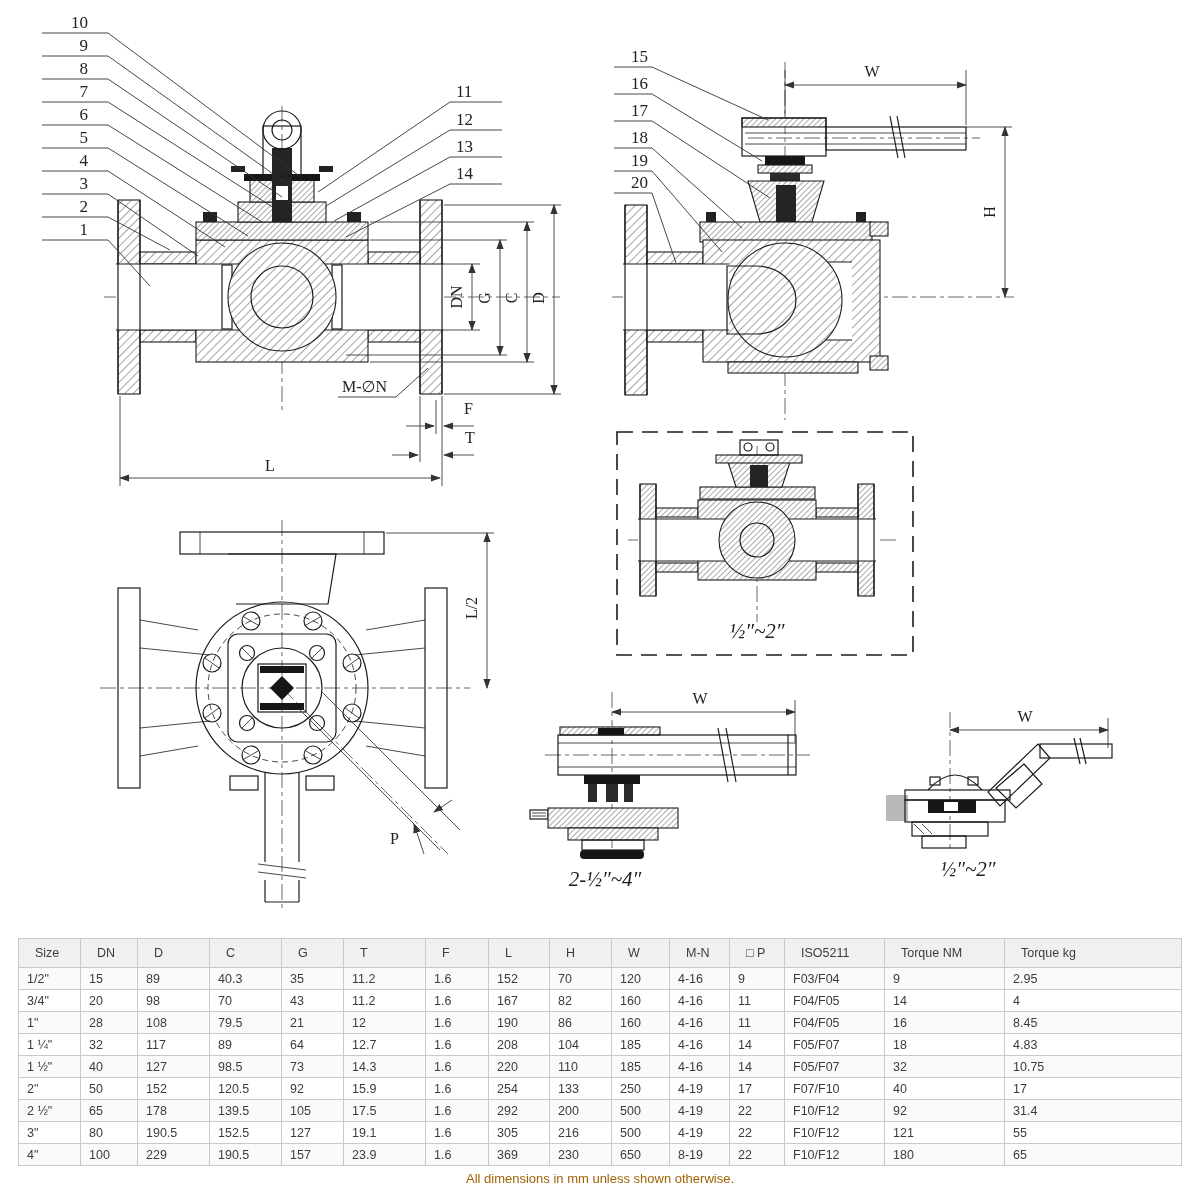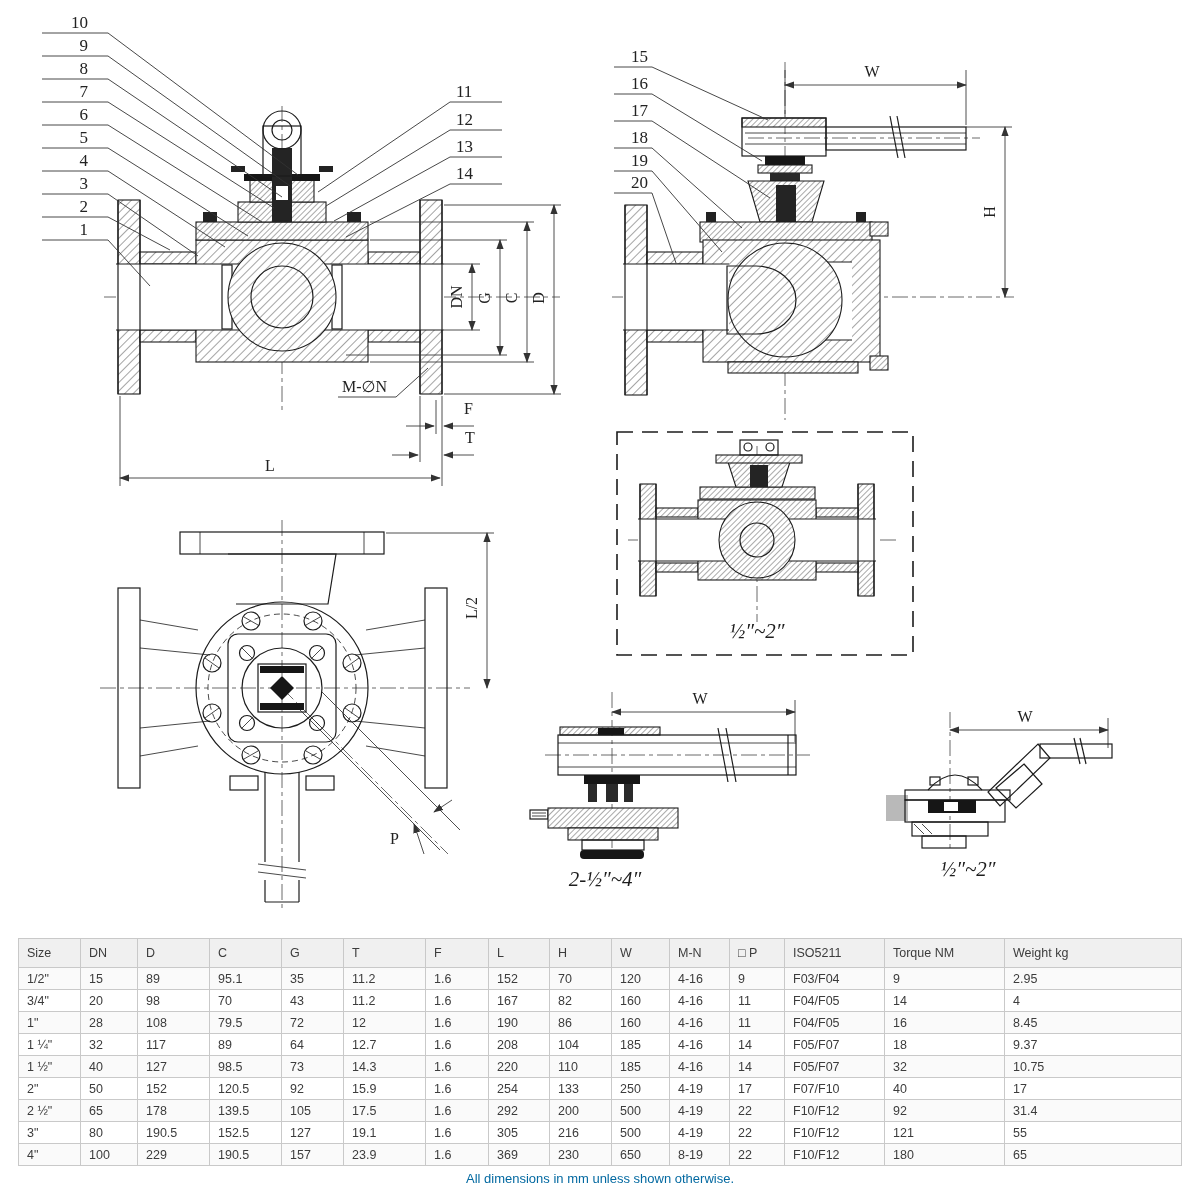--- a/index.html
+++ b/index.html
@@ -10,24 +10,24 @@
   .dimlbl{font-family:"Liberation Serif",serif;font-size:16px;fill:#222;}
   .rangelbl{font-family:"Liberation Serif",serif;font-size:21px;font-style:italic;fill:#1d1d1d;}
   .part{stroke:#1c1c1c;stroke-width:1.2;fill:none;}
   .parthatch{stroke:#1c1c1c;stroke-width:1.1;}
   .thin{stroke:#1c1c1c;stroke-width:0.8;fill:none;}
   .dim{stroke:#3a3a3a;stroke-width:0.9;fill:none;}
   .cl{stroke:#444;stroke-width:0.8;fill:none;stroke-dasharray:16 4 4 4;}
   .lead{stroke:#333;stroke-width:0.9;fill:none;}
   table.spec{border-collapse:collapse;table-layout:fixed;width:1164px;margin:6px auto 0 auto;}
   table.spec th,table.spec td{border:1px solid #c9c9c9;font-size:12.5px;color:#3c3c3c;text-align:left;font-weight:normal;overflow:hidden;white-space:nowrap;}
-  table.spec th{background:#f0f0f0;padding:7px 8px;}
+  table.spec th{background:#f0f0f0;padding:7px 16px;}
   table.spec td{padding:4px 8px 3px 8px;}
   table.spec tbody tr:nth-child(odd) td{background:#fafafa;}
-  .footer-note{width:1200px;text-align:center;font-size:13px;color:#0369a1;margin-top:5px;}
+  .footer-note{width:1200px;text-align:center;font-size:13px;color:#a16207;margin-top:5px;}
 </style>
 </head>
 <body>
 
 <div class="drawing-wrap">
 <svg width="1200" height="932" viewBox="0 0 1200 932" xmlns="http://www.w3.org/2000/svg">
   <defs>
     <pattern id="hatch" patternUnits="userSpaceOnUse" width="6" height="6" patternTransform="rotate(45)">
       <rect width="6" height="6" fill="#ffffff"></rect>
       <line x1="0" y1="0" x2="0" y2="6" stroke="#4a4a4a" stroke-width="1"></line>
@@ -438,29 +438,29 @@
         <th>G</th>
         <th>T</th>
         <th>F</th>
         <th>L</th>
         <th>H</th>
         <th>W</th>
         <th>M-N</th>
         <th>□ P</th>
         <th>ISO5211</th>
         <th>Torque NM</th>
-        <th>Weight kg</th>
+        <th>Torque kg</th>
       </tr>
     </thead>
   <tbody>
       <tr>
         <td>1/2"</td>
         <td>15</td>
         <td>89</td>
-        <td>95.1</td>
+        <td>40.3</td>
         <td>35</td>
         <td>11.2</td>
         <td>1.6</td>
         <td>152</td>
         <td>70</td>
         <td>120</td>
         <td>4-16</td>
         <td>9</td>
         <td>F03/F04</td>
         <td>9</td>
@@ -481,21 +481,21 @@
         <td>11</td>
         <td>F04/F05</td>
         <td>14</td>
         <td>4</td>
       </tr>
       <tr>
         <td>1"</td>
         <td>28</td>
         <td>108</td>
         <td>79.5</td>
-        <td>72</td>
+        <td>21</td>
         <td>12</td>
         <td>1.6</td>
         <td>190</td>
         <td>86</td>
         <td>160</td>
         <td>4-16</td>
         <td>11</td>
         <td>F04/F05</td>
         <td>16</td>
         <td>8.45</td>
@@ -508,21 +508,21 @@
         <td>64</td>
         <td>12.7</td>
         <td>1.6</td>
         <td>208</td>
         <td>104</td>
         <td>185</td>
         <td>4-16</td>
         <td>14</td>
         <td>F05/F07</td>
         <td>18</td>
-        <td>9.37</td>
+        <td>4.83</td>
       </tr>
       <tr>
         <td>1 ½"</td>
         <td>40</td>
         <td>127</td>
         <td>98.5</td>
         <td>73</td>
         <td>14.3</td>
         <td>1.6</td>
         <td>220</td>

